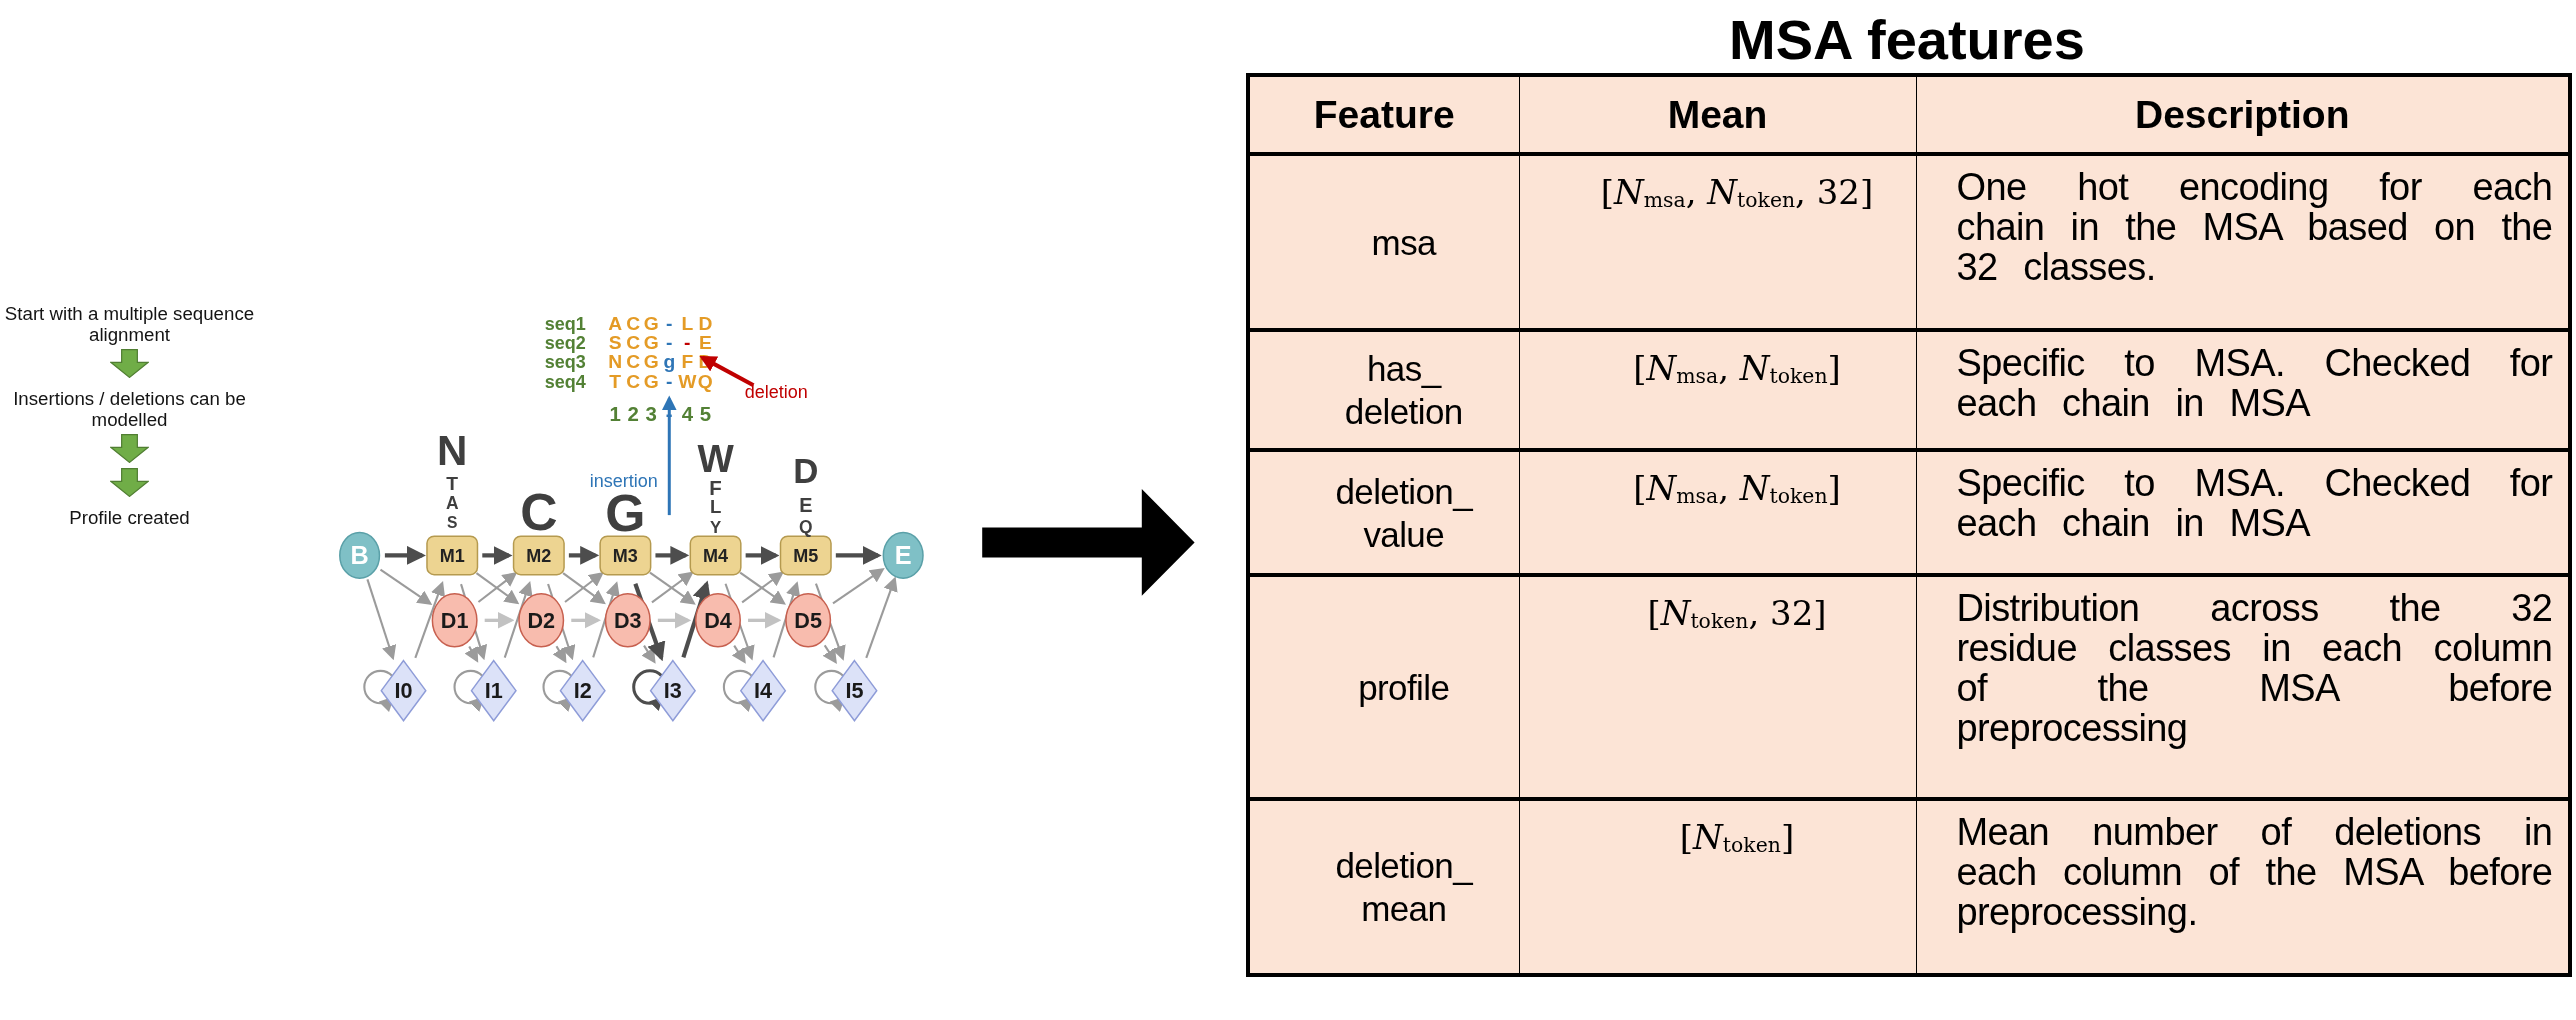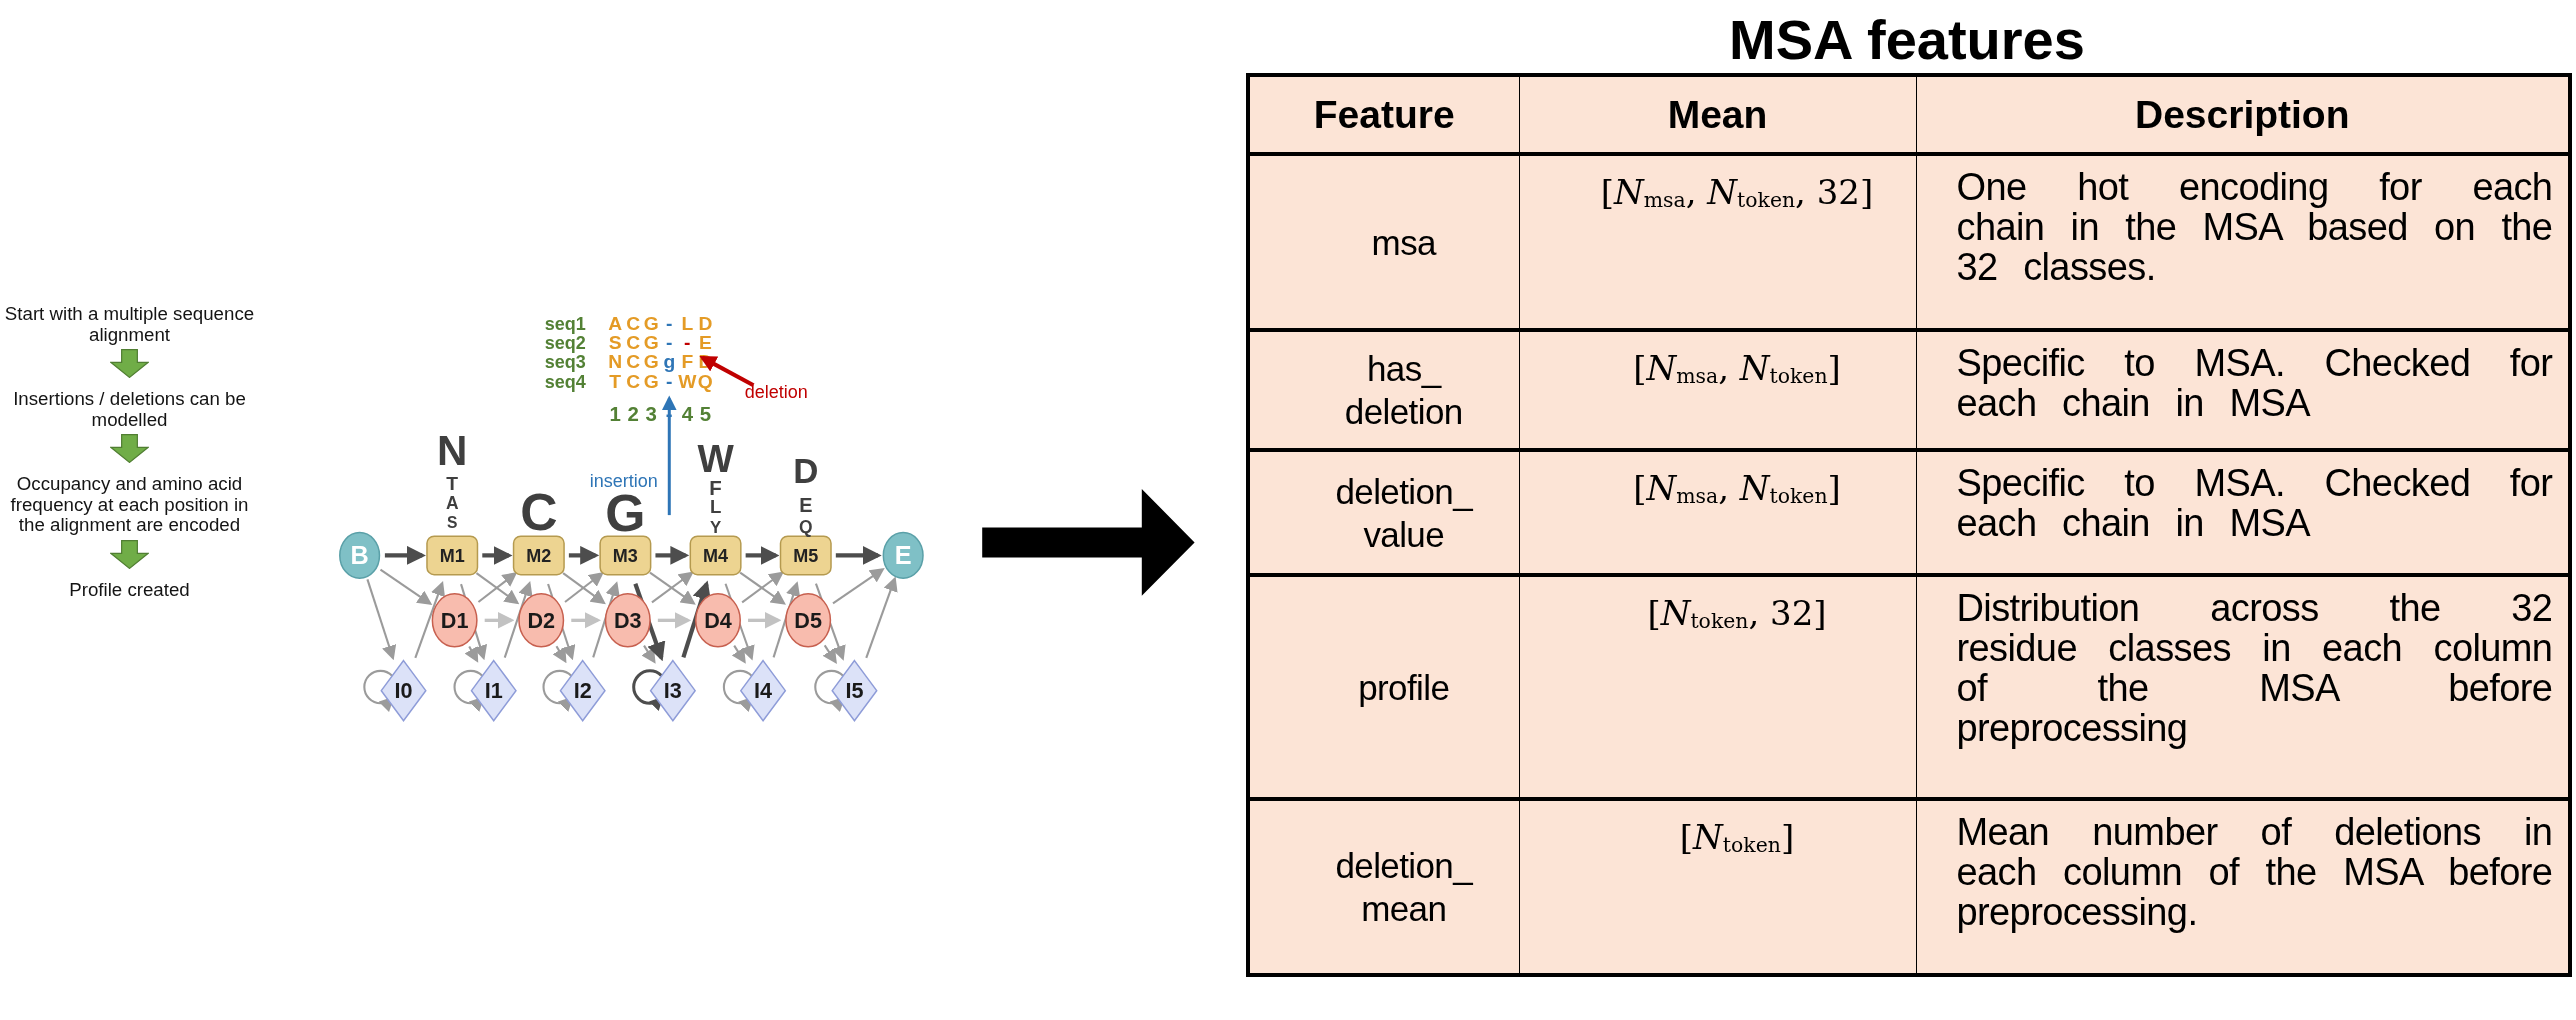--- a/index.html
+++ b/index.html
@@ -47,21 +47,20 @@
 
   <div id="flow-col" class="flow-col">
       <div class="flow-step">Start with a multiple sequence alignment</div>
       <svg viewBox="0 0 64 48" width="39" height="29" class="flow-arrow">
         <polygon points="19,1 45,1 45,22 63,22 32,47 1,22 19,22" fill="#70AD47" stroke="#507E32" stroke-width="2"></polygon>
       </svg>
       <div class="flow-step">Insertions / deletions can be modelled</div>
       <svg viewBox="0 0 64 48" width="39" height="29" class="flow-arrow">
         <polygon points="19,1 45,1 45,22 63,22 32,47 1,22 19,22" fill="#70AD47" stroke="#507E32" stroke-width="2"></polygon>
       </svg>
-      <div class="flow-step">Occupancy and amino acid frequency at each position in the alignment are encoded</div>
       <svg viewBox="0 0 64 48" width="39" height="29" class="flow-arrow">
         <polygon points="19,1 45,1 45,22 63,22 32,47 1,22 19,22" fill="#70AD47" stroke="#507E32" stroke-width="2"></polygon>
       </svg>
       <div class="flow-step">Profile created</div>
     </div>
 
   <svg id="hmm-svg" class="hmm-svg" viewBox="420 450 1260 800">
     <defs id="hmm-defs">
         <marker id="ah-gray" viewBox="0 0 10 10" refX="8" refY="5" markerWidth="7" markerHeight="7" orient="auto-start-reverse">
           <path d="M0,0L10,5L0,10z" fill="#9B9B9B"></path>

